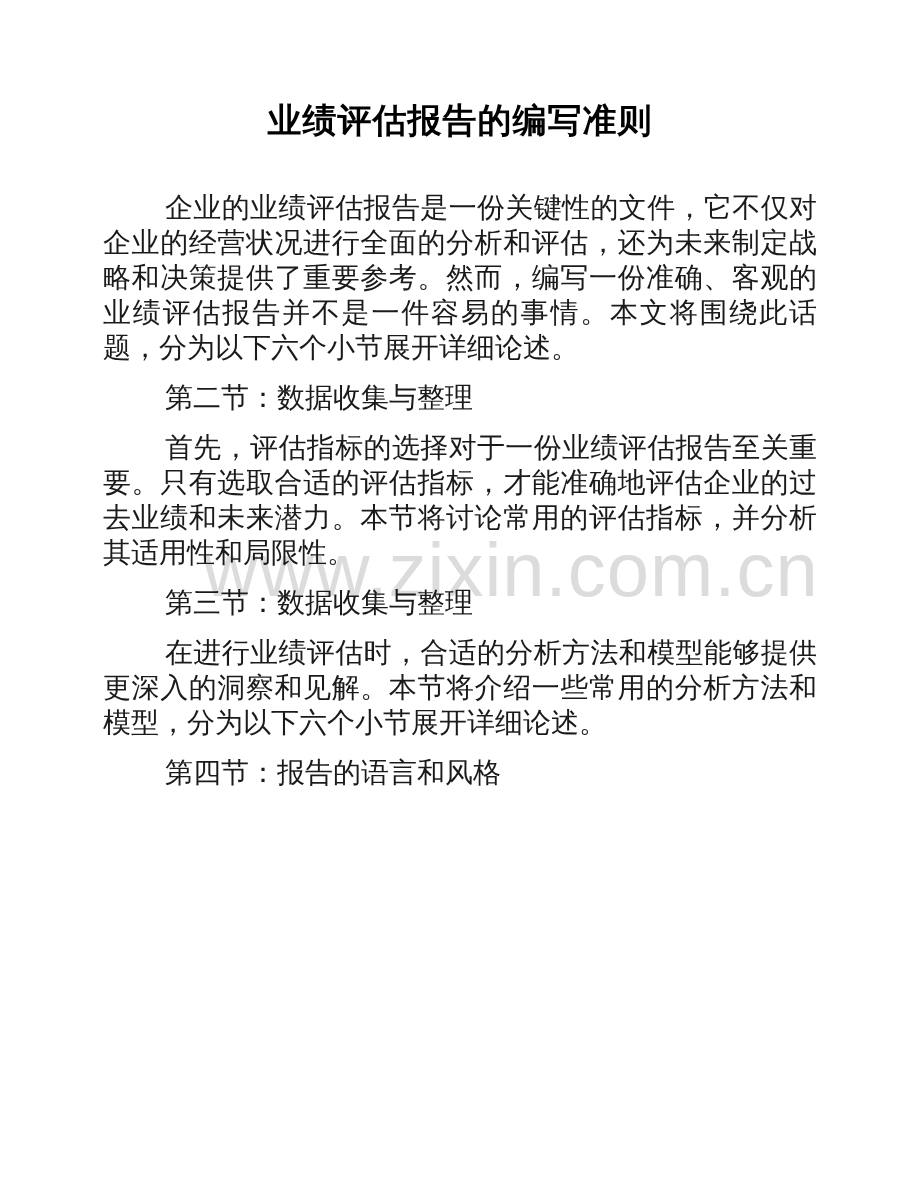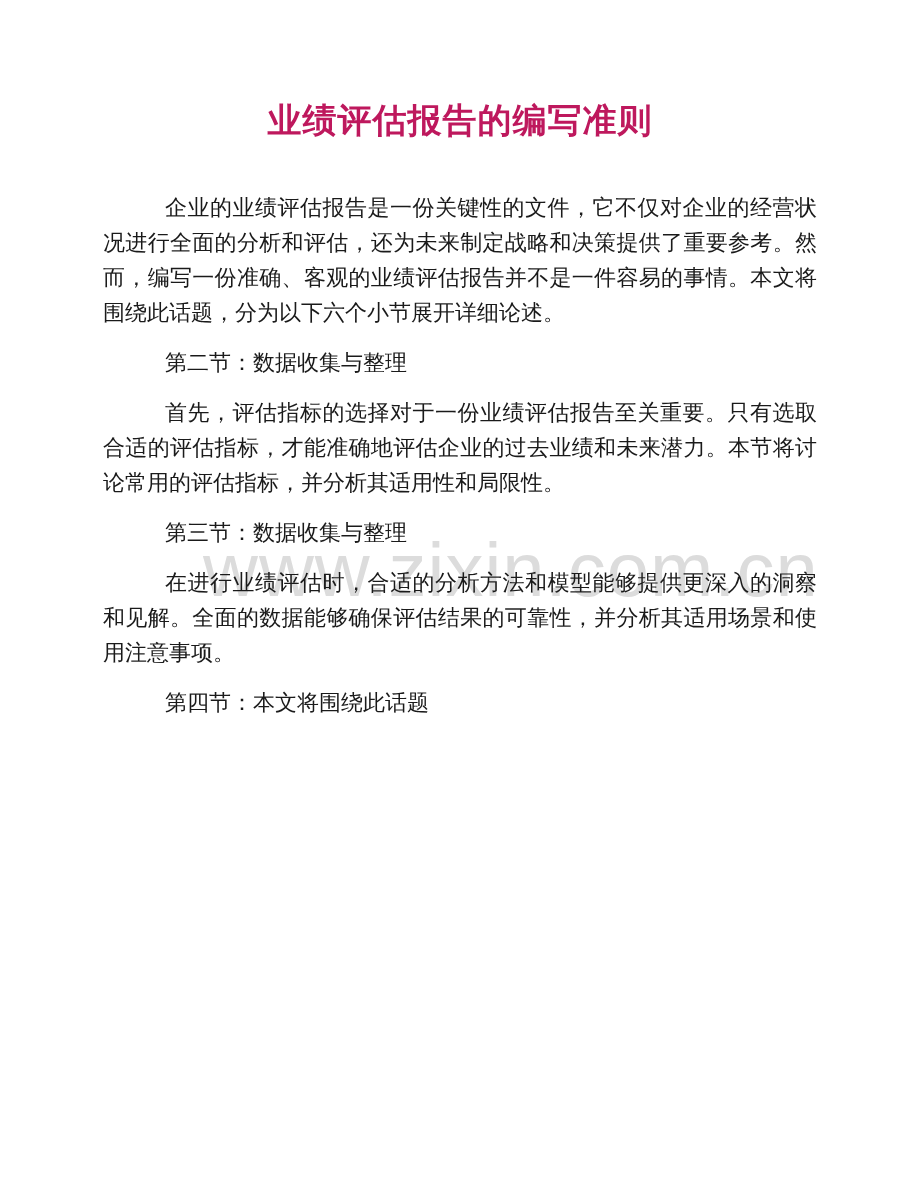--- a/index.html
+++ b/index.html
@@ -38,26 +38,26 @@
     top: 0;
     z-index: 1;
   }
   .doc-title {
     margin: 96px 0 0 0;
     text-align: center;
     font-family: "Liberation Sans", "DejaVu Sans", sans-serif;
     font-weight: bold;
     font-size: 34px;
     line-height: 49px;
-    color: #be185d;
+    color: #000000;
     letter-spacing: 1px;
   }
   .para {
     margin: 15px 0 0 0;
-    font-size: 22px;
+    font-size: 28px;
     line-height: 35px;
     text-align: justify;
     text-indent: 62px;
     word-break: break-all;
   }
   .para.first {
     margin-top: 45px;
   }
   .section-heading {
     text-align: left;
@@ -77,20 +77,20 @@
     <p class="para first">企业的业绩评估报告是一份关键性的文件，它不仅对企业的经营状况进行全面的分析和评估，还为未来制定战略和决策提供了重要参考。然而，编写一份准确、客观的业绩评估报告并不是一件容易的事情。本文将围绕此话题，分为以下六个小节展开详细论述。</p>
 
 
     <p class="para section-heading">第二节：数据收集与整理</p>
 
     <p class="para">首先，评估指标的选择对于一份业绩评估报告至关重要。只有选取合适的评估指标，才能准确地评估企业的过去业绩和未来潜力。本节将讨论常用的评估指标，并分析其适用性和局限性。</p>
 
 
     <p class="para section-heading">第三节：数据收集与整理</p>
 
-    <p class="para">在进行业绩评估时，合适的分析方法和模型能够提供更深入的洞察和见解。全面的数据能够确保评估结果的可靠性，并分析其适用场景和使用注意事项。</p>
+    <p class="para">在进行业绩评估时，合适的分析方法和模型能够提供更深入的洞察和见解。本节将介绍一些常用的分析方法和模型，分为以下六个小节展开详细论述。</p>
 
-    <p class="para section-heading">第四节：本文将围绕此话题</p>
+    <p class="para section-heading">第四节：报告的语言和风格</p>
 
 
 
   </div>
 </div>
 
 </body></html>

